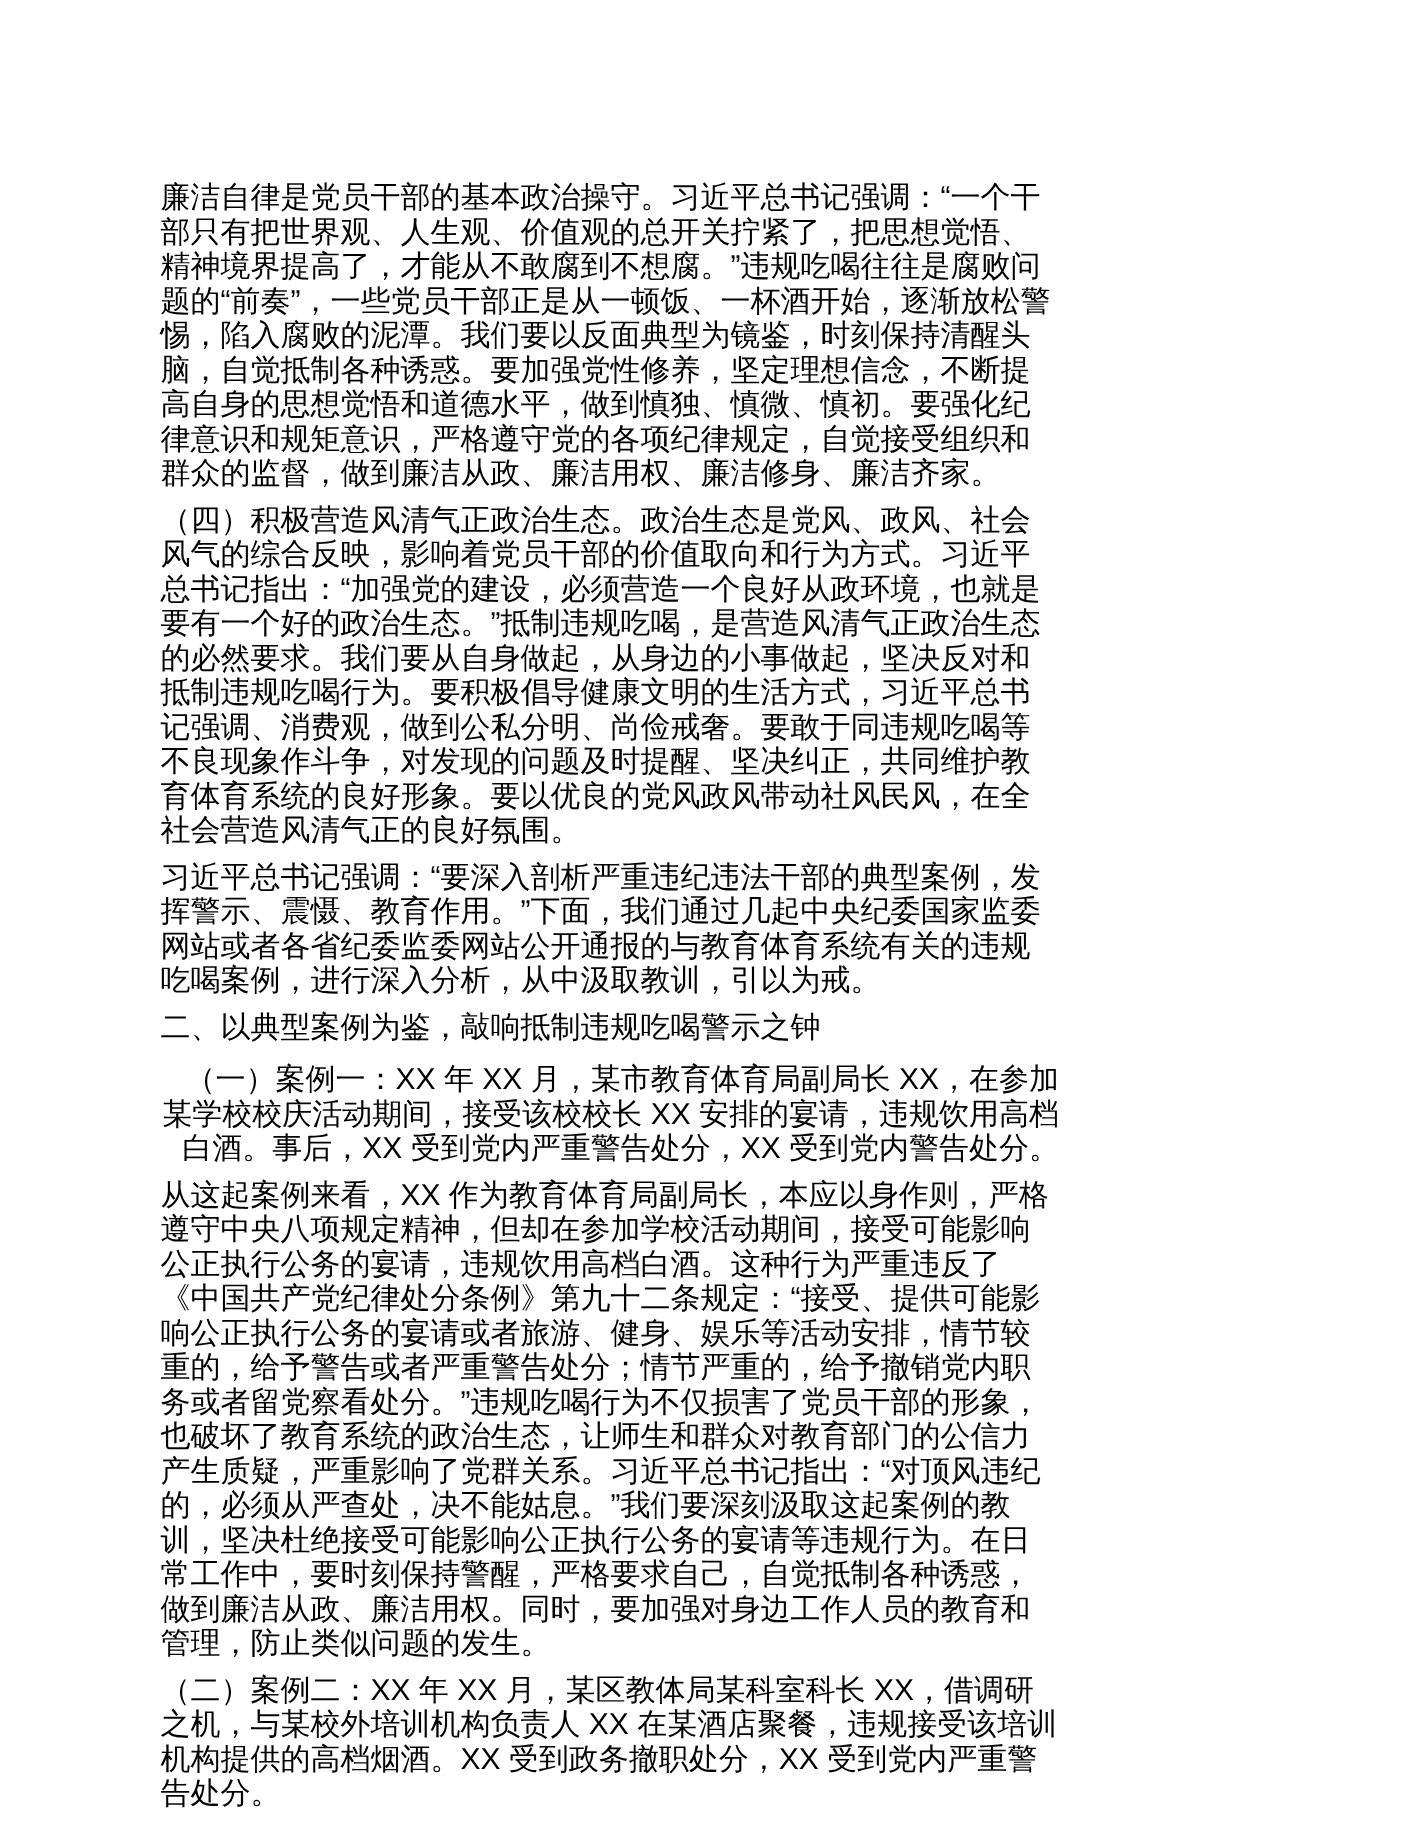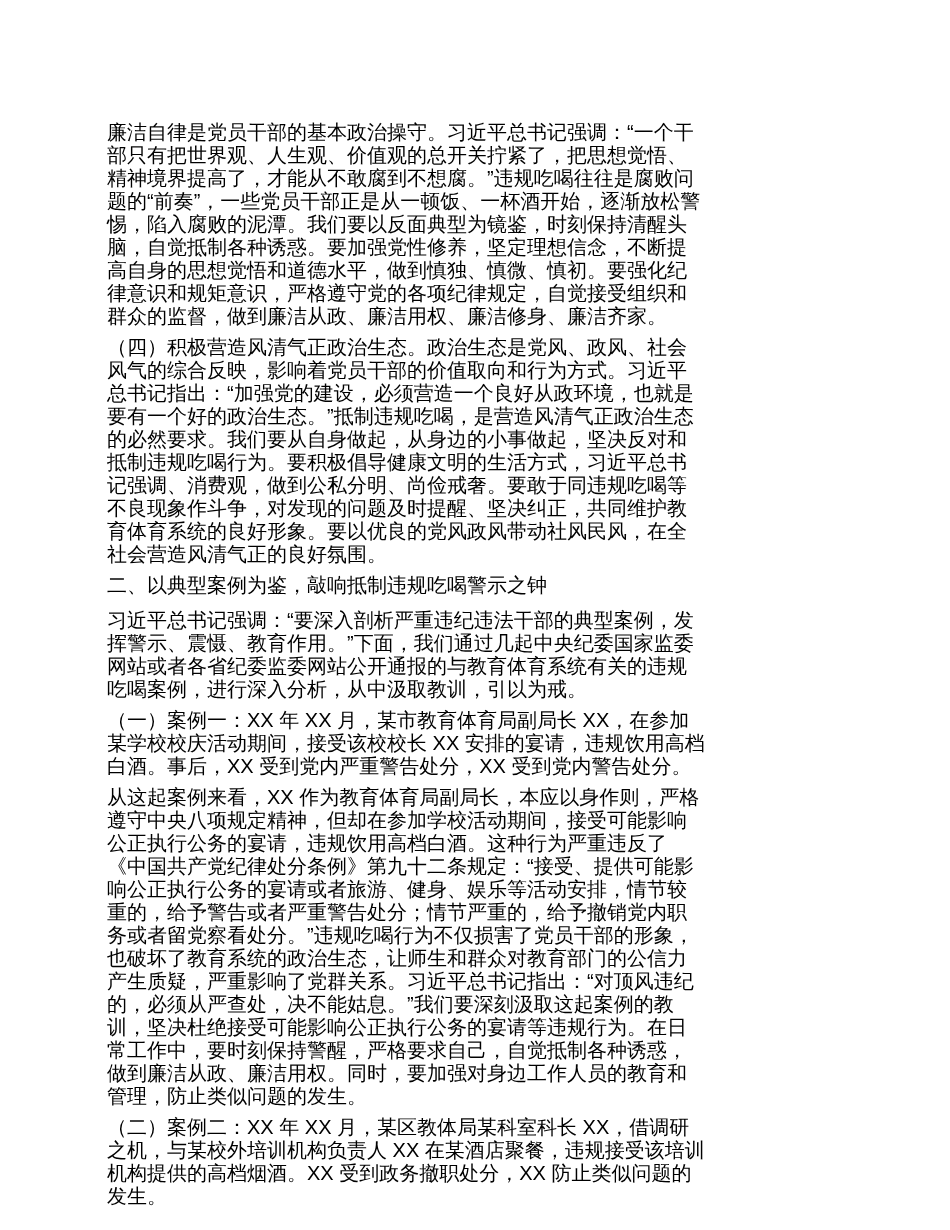--- a/index.html
+++ b/index.html
@@ -36,19 +36,19 @@
     margin-bottom: 12px;
   }
 </style>
 </head>
 <body style="background: rgb(255, 255, 255);">
 
 <div class="document-page">
   <div class="document-body">
       <p class="para" style="color: rgb(0, 0, 0);">廉洁自律是党员干部的基本政治操守。习近平总书记强调：“一个干部只有把世界观、人生观、价值观的总开关拧紧了，把思想觉悟、精神境界提高了，才能从不敢腐到不想腐。”违规吃喝往往是腐败问题的“前奏”，一些党员干部正是从一顿饭、一杯酒开始，逐渐放松警惕，陷入腐败的泥潭。我们要以反面典型为镜鉴，时刻保持清醒头脑，自觉抵制各种诱惑。要加强党性修养，坚定理想信念，不断提高自身的思想觉悟和道德水平，做到慎独、慎微、慎初。要强化纪律意识和规矩意识，严格遵守党的各项纪律规定，自觉接受组织和群众的监督，做到廉洁从政、廉洁用权、廉洁修身、廉洁齐家。</p>
       <p class="para" style="color: rgb(0, 0, 0);">（四）积极营造风清气正政治生态。政治生态是党风、政风、社会风气的综合反映，影响着党员干部的价值取向和行为方式。习近平总书记指出：“加强党的建设，必须营造一个良好从政环境，也就是要有一个好的政治生态。”抵制违规吃喝，是营造风清气正政治生态的必然要求。我们要从自身做起，从身边的小事做起，坚决反对和抵制违规吃喝行为。要积极倡导健康文明的生活方式，习近平总书记强调、消费观，做到公私分明、尚俭戒奢。要敢于同违规吃喝等不良现象作斗争，对发现的问题及时提醒、坚决纠正，共同维护教育体育系统的良好形象。要以优良的党风政风带动社风民风，在全社会营造风清气正的良好氛围。</p>
+      <p class="para" style="color: rgb(0, 0, 0);">习近平总书记强调：“要深入剖析严重违纪违法干部的典型案例，发挥警示、震慑、教育作用。”下面，我们通过几起中央纪委国家监委网站或者各省纪委监委网站公开通报的与教育体育系统有关的违规吃喝案例，进行深入分析，从中汲取教训，引以为戒。</p>
       <p class="para heading" style="color: rgb(0, 0, 0);">二、以典型案例为鉴，敲响抵制违规吃喝警示之钟</p>
-      <p class="para" style="color: rgb(0, 0, 0);">习近平总书记强调：“要深入剖析严重违纪违法干部的典型案例，发挥警示、震慑、教育作用。”下面，我们通过几起中央纪委国家监委网站或者各省纪委监委网站公开通报的与教育体育系统有关的违规吃喝案例，进行深入分析，从中汲取教训，引以为戒。</p>
-      <p class="para" style="color: rgb(0, 0, 0);">（一）案例一：XX 年 XX 月，某市教育体育局副局长 XX，在参加某学校校庆活动期间，接受该校校长 XX 安排的宴请，违规饮用高档白酒。事后，XX 受到党内严重警告处分，XX 受到党内警告处分。</p>
+      <p class="para" style="color: rgb(0, 0, 0); text-align: right;">（一）案例一：XX 年 XX 月，某市教育体育局副局长 XX，在参加某学校校庆活动期间，接受该校校长 XX 安排的宴请，违规饮用高档白酒。事后，XX 受到党内严重警告处分，XX 受到党内警告处分。</p>
       <p class="para" style="color: rgb(0, 0, 0);">从这起案例来看，XX 作为教育体育局副局长，本应以身作则，严格遵守中央八项规定精神，但却在参加学校活动期间，接受可能影响公正执行公务的宴请，违规饮用高档白酒。这种行为严重违反了《中国共产党纪律处分条例》第九十二条规定：“接受、提供可能影响公正执行公务的宴请或者旅游、健身、娱乐等活动安排，情节较重的，给予警告或者严重警告处分；情节严重的，给予撤销党内职务或者留党察看处分。”违规吃喝行为不仅损害了党员干部的形象，也破坏了教育系统的政治生态，让师生和群众对教育部门的公信力产生质疑，严重影响了党群关系。习近平总书记指出：“对顶风违纪的，必须从严查处，决不能姑息。”我们要深刻汲取这起案例的教训，坚决杜绝接受可能影响公正执行公务的宴请等违规行为。在日常工作中，要时刻保持警醒，严格要求自己，自觉抵制各种诱惑，做到廉洁从政、廉洁用权。同时，要加强对身边工作人员的教育和管理，防止类似问题的发生。</p>
-      <p class="para" style="color: rgb(0, 0, 0);">（二）案例二：XX 年 XX 月，某区教体局某科室科长 XX，借调研之机，与某校外培训机构负责人 XX 在某酒店聚餐，违规接受该培训机构提供的高档烟酒。XX 受到政务撤职处分，XX 防止类似问题的发生。</p>
+      <p class="para" style="color: rgb(0, 0, 0);">（二）案例二：XX 年 XX 月，某区教体局某科室科长 XX，借调研之机，与某校外培训机构负责人 XX 在某酒店聚餐，违规接受该培训机构提供的高档烟酒。XX 受到政务撤职处分，XX 受到党内严重警告处分。</p>
     </div>
 </div>
 
 </body></html>

